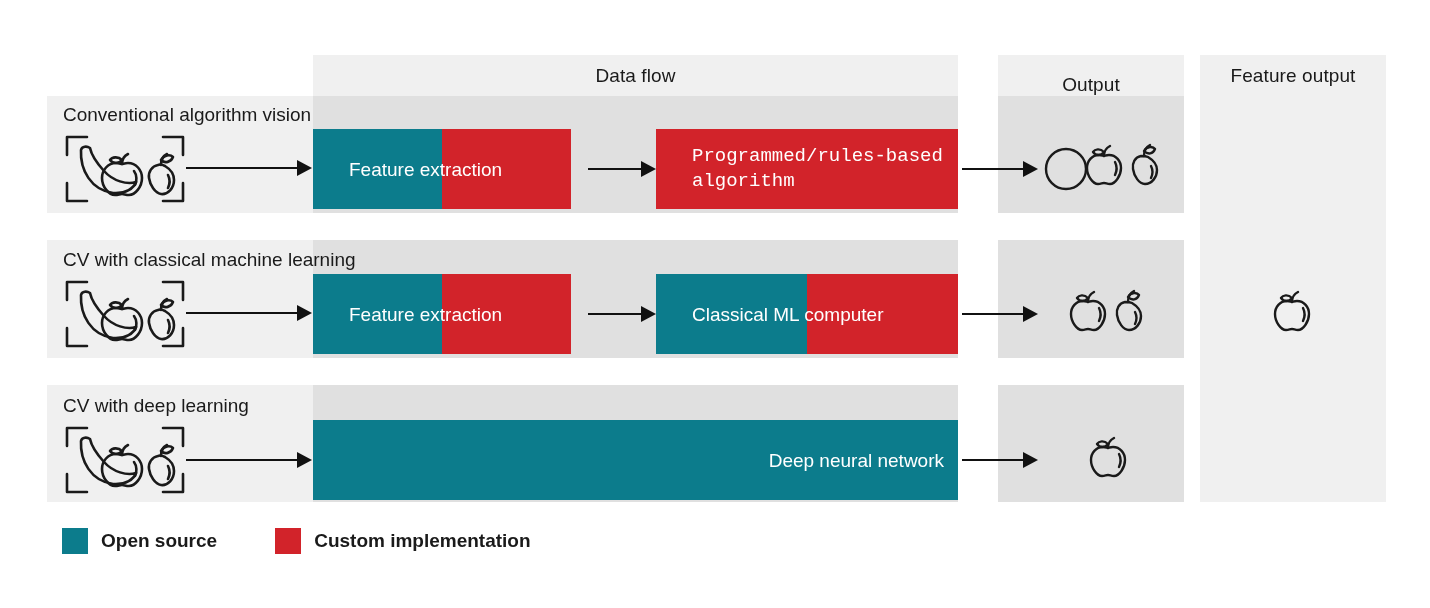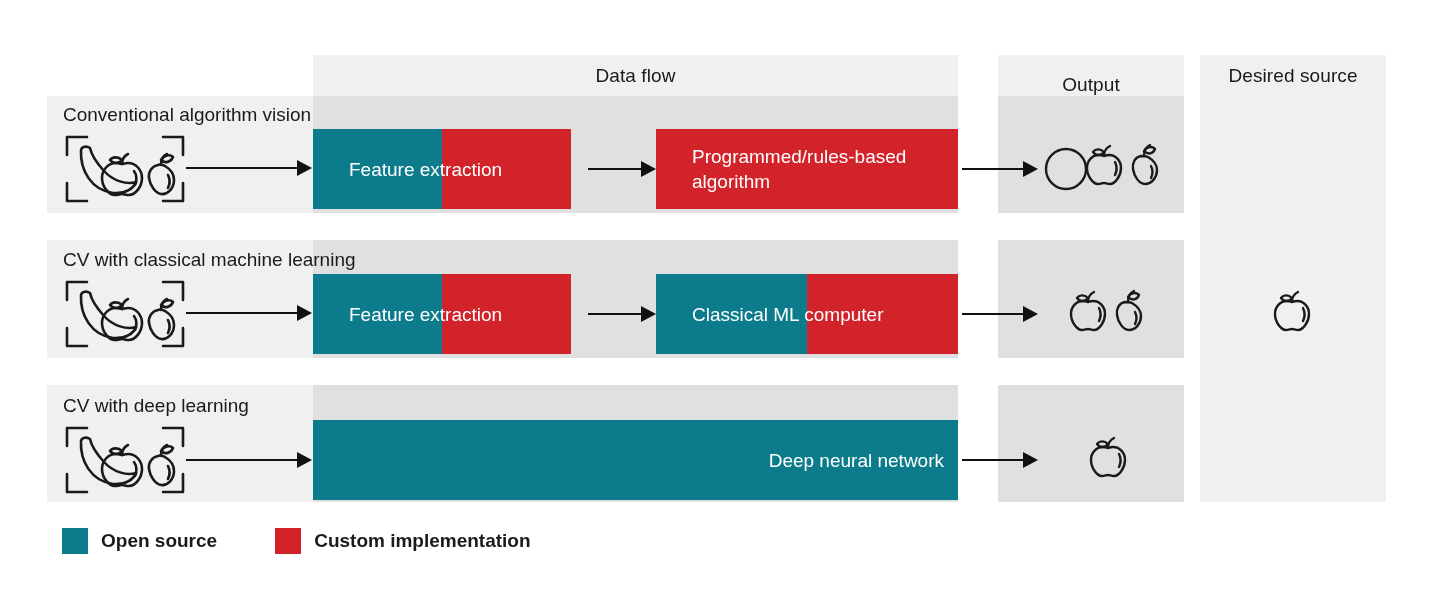--- a/index.html
+++ b/index.html
@@ -65,21 +65,21 @@
 
 <div id="stage">
 
   <div class="col-panel" style="left:313px;top:55px;width:645px;height:41px;"></div>
   <div class="col-header" style="left:313px;top:55px;width:645px;height:41px;">Data flow</div>
 
   <div class="col-panel" style="left:998px;top:55px;width:186px;height:41px;"></div>
   <div class="col-header" style="left:998px;top:64px;width:186px;height:41px;">Output</div>
 
   <div class="col-panel" style="left:1200px;top:55px;width:186px;height:447px;"></div>
-  <div class="col-header" style="left:1200px;top:55px;width:186px;height:41px;">Desired source</div>
+  <div class="col-header" style="left:1200px;top:55px;width:186px;height:41px;">Feature output</div>
 
   <div class="row-left" style="left:47px;top:96px;width:266px;height:117px;"></div>
   <div class="row-flow" style="left:313px;top:96px;width:645px;height:117px;"></div>
   <div class="row-out" style="left:998px;top:96px;width:186px;height:117px;"></div>
 
   <div class="row-label" style="left:63px;top:104px;">Conventional algorithm vision</div>
 
   <div class="icon-wrap" style="left:64px;top:133px;">
     <svg width="122" height="72" viewBox="0 0 122 72" fill="none" stroke="#1a1a1a" stroke-width="2.6" stroke-linecap="round" stroke-linejoin="round">
 
@@ -112,21 +112,21 @@
     <div class="seg seg-teal" style="width:50%;"></div>
     <div class="seg seg-red" style="width:50%;"></div>
     <span class="bar-label">Feature extraction</span>
   </div>
 
   <div class="arrow" style="left:588px;top:161px;width:68px;height:16px;">
     <div class="shaft" style="width:55px;"></div>
       <div class="head"></div>
   </div>
 
-  <div class="bar" style="left:656px;top:129px;width:302px;height:80px;">
+  <div class="bar" style="left:656px;top:129px;width:302px;height:80px;font-family:Liberation Mono, monospace;">
     <div class="seg seg-red" style="width:100%;"></div>
     <span class="bar-label">Programmed/rules-based algorithm</span>
   </div>
 
   <div class="arrow" style="left:962px;top:161px;width:76px;height:16px;">
     <div class="shaft" style="width:63px;"></div>
       <div class="head"></div>
   </div>
 
   <div class="icon-wrap" style="left:1044px;top:138px;">

